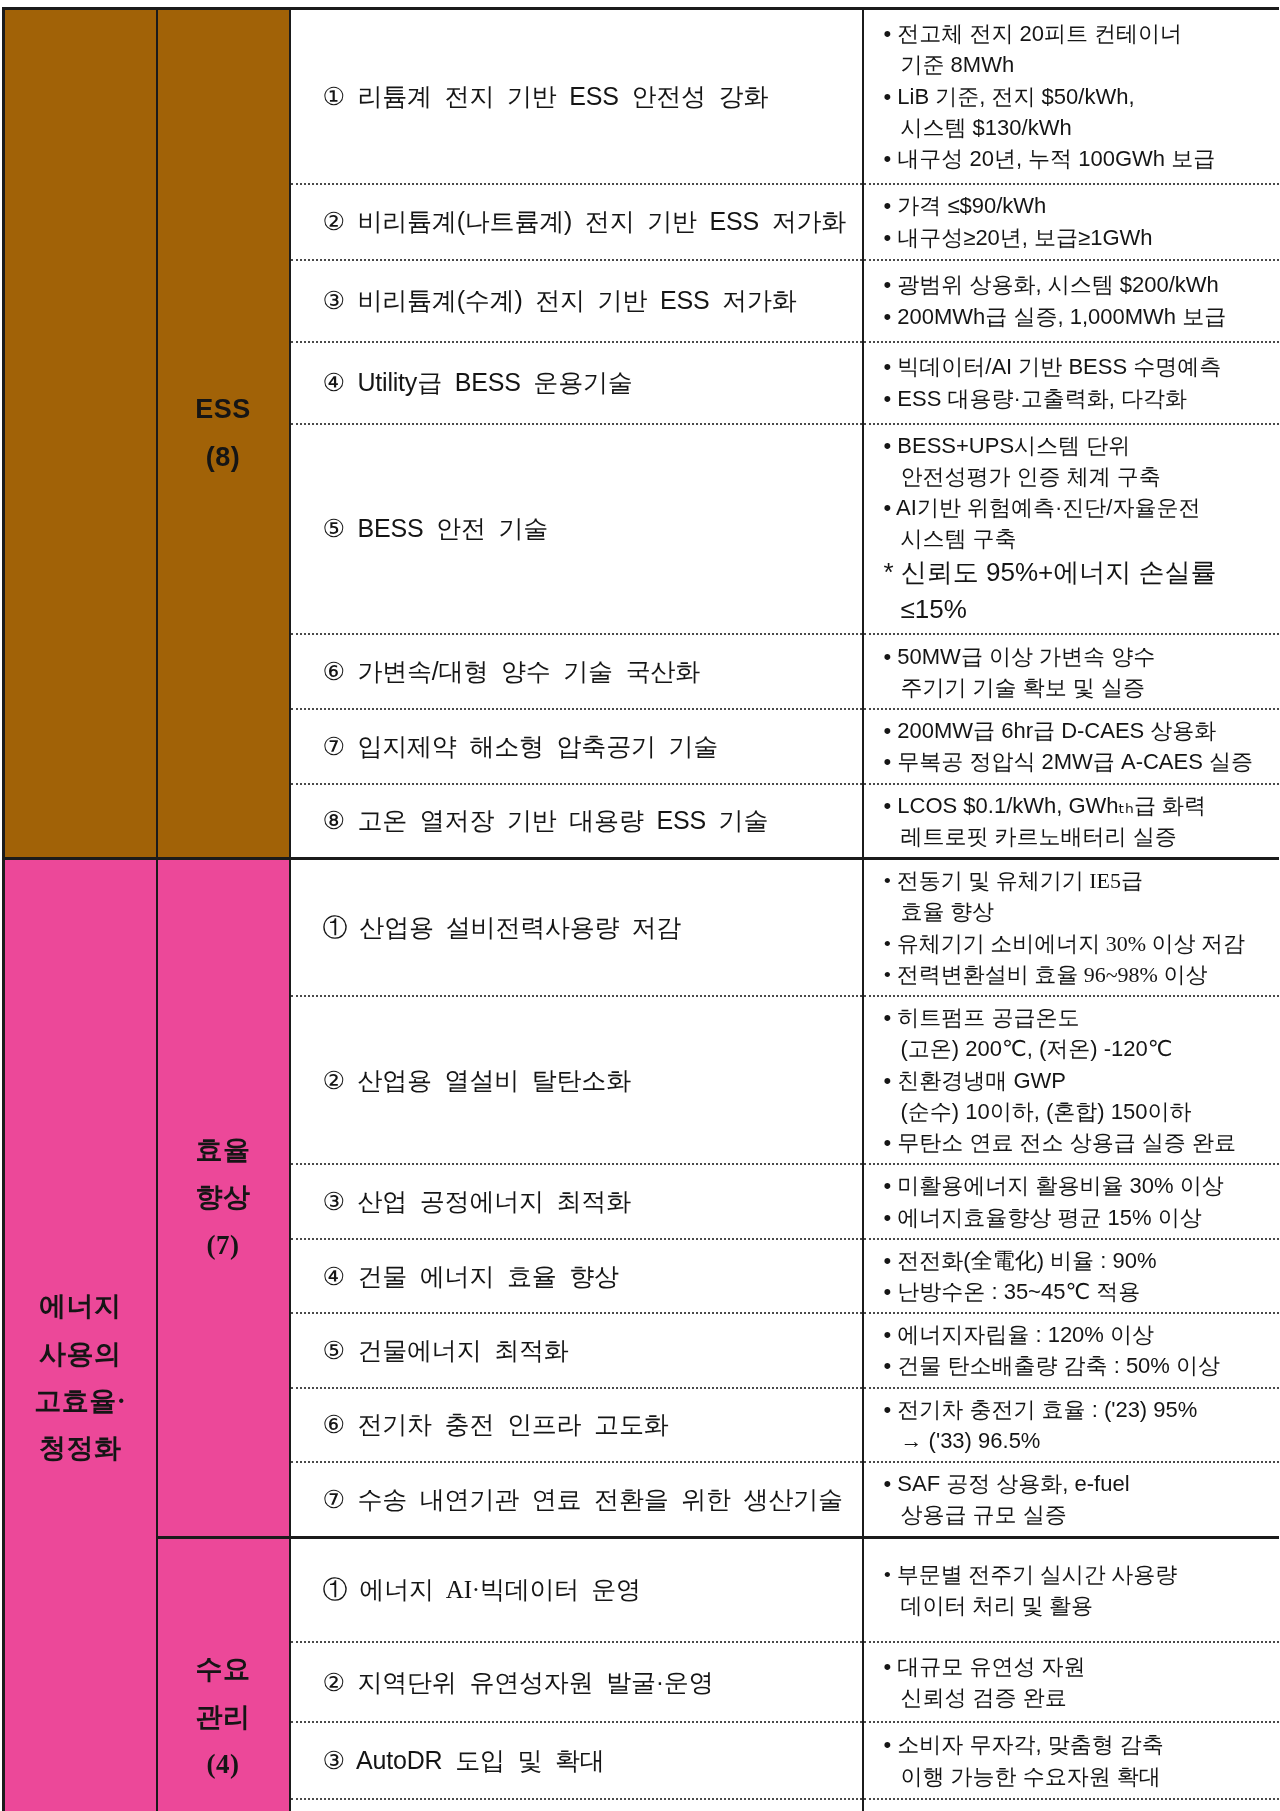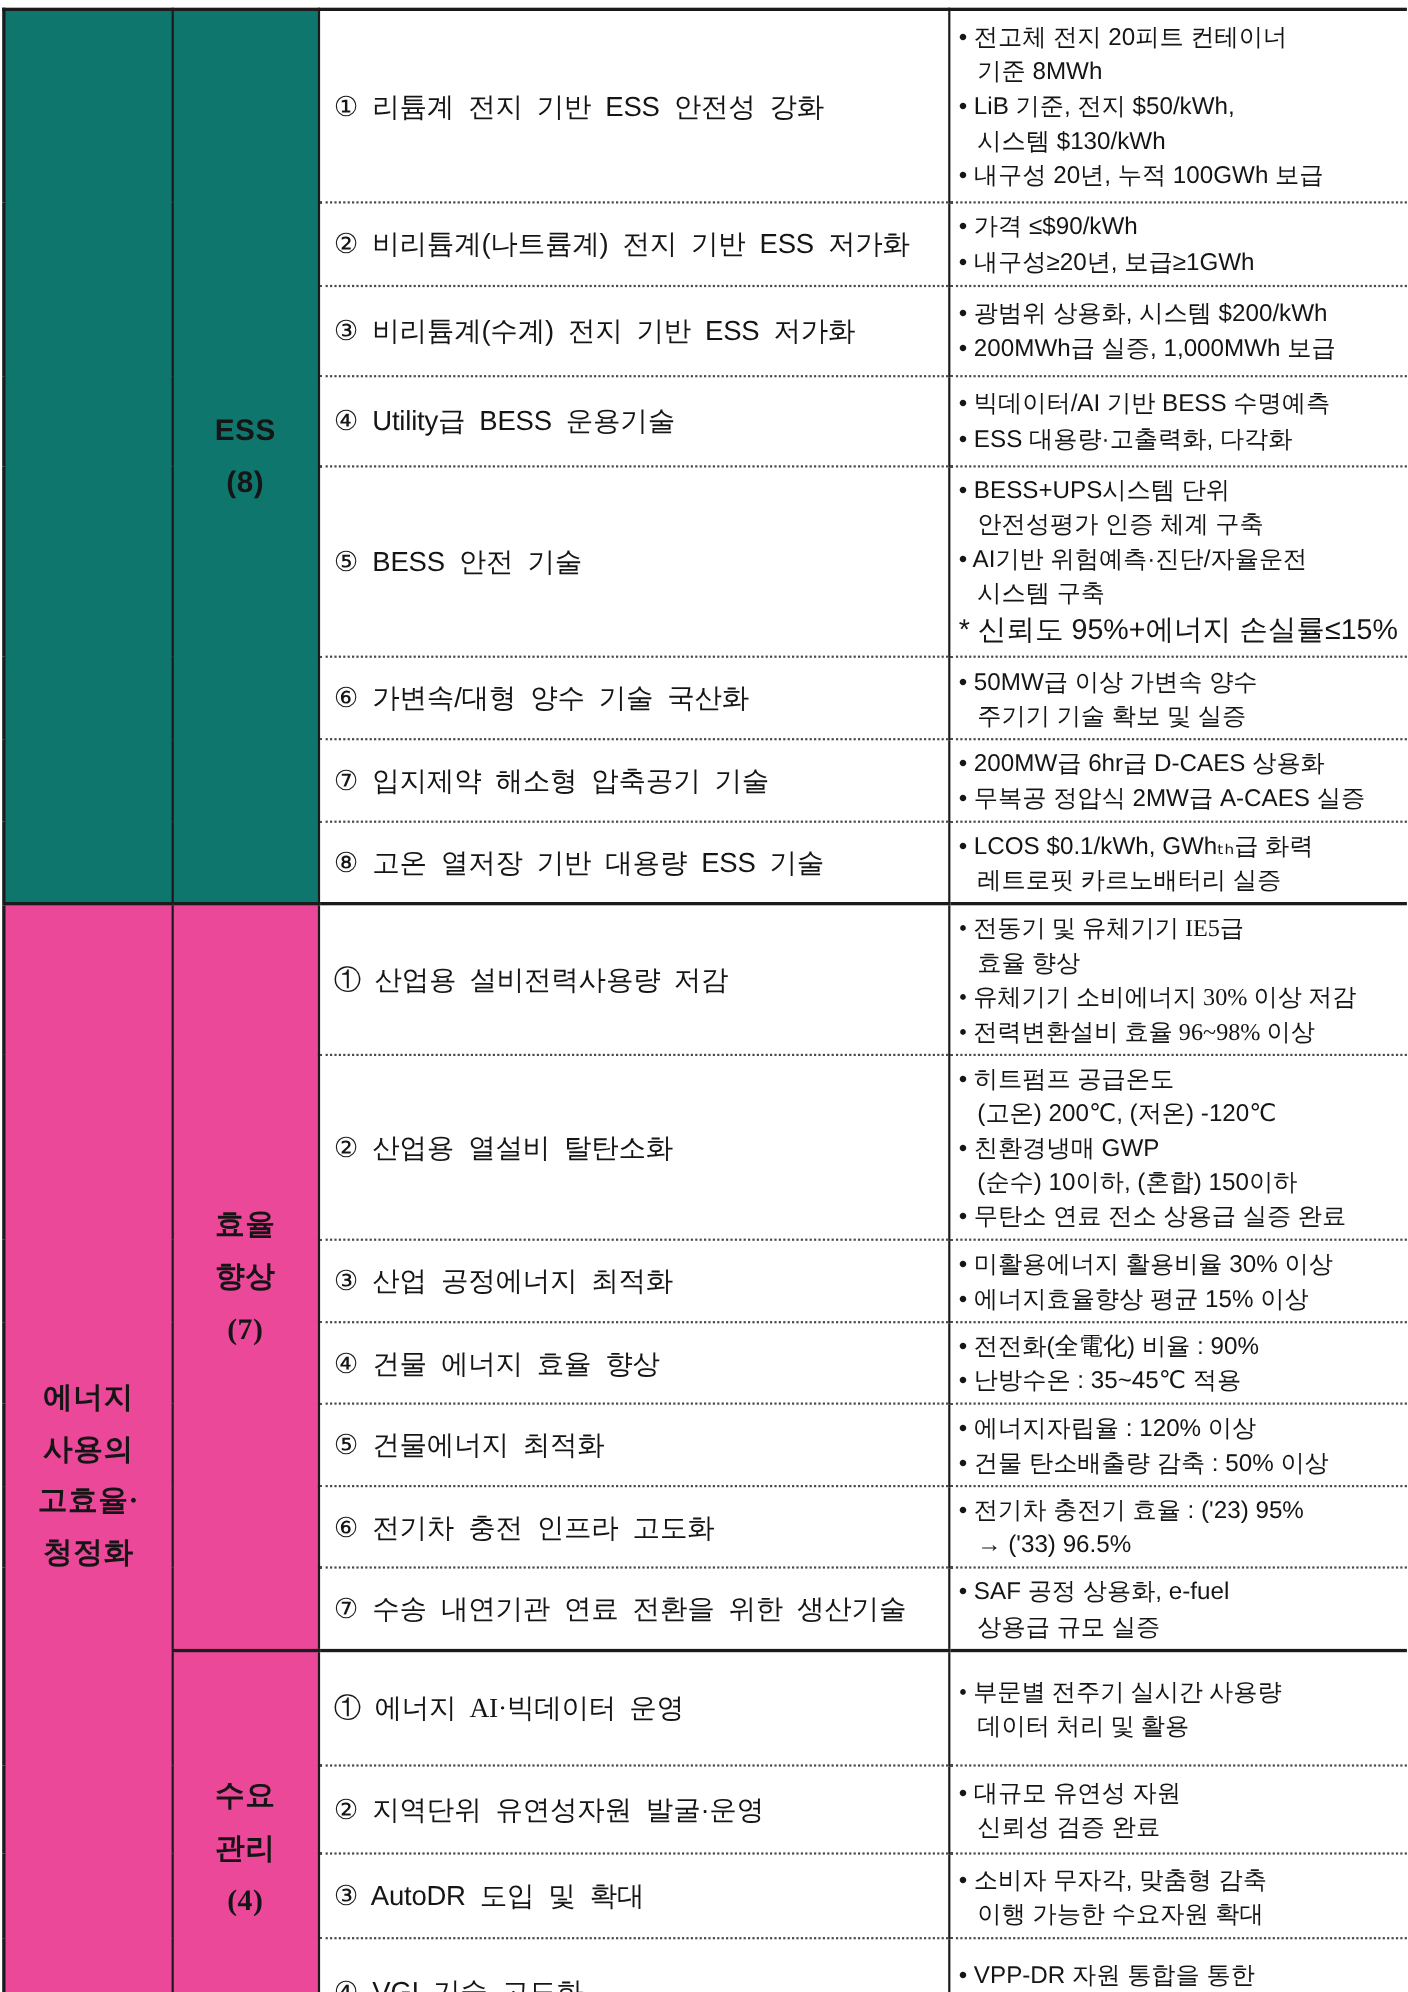--- a/index.html
+++ b/index.html
@@ -2,30 +2,30 @@
 <html><head>
 <meta charset="utf-8">
 <style>
   html,body{margin:0;padding:0;background:#fff;}
   body{width:1280px;font-family:"Liberation Sans","DejaVu Sans",sans-serif;color:#151515;}
   .page{padding:7px 0 0 2px;}
   table.rm{border-collapse:collapse;table-layout:fixed;width:1275px;
            border:3px solid #1b1b1b;border-right:none;}
   td{vertical-align:middle;padding:0;}
   col.c1{width:153px;} col.c2{width:133px;} col.c3{width:573px;} col.c4{width:416px;}
-  .peach{background:#0f766e;}
+  .peach{background:#a16207;}
   .green{background:#ec4899;}
   .cat,.grp{border-right:2px solid #1b1b1b;text-align:center;}
   .item{border-right:2px solid #1b1b1b;padding:4px 4px 4px 13px;}
-  .det{padding:5px 2px 5px 8px;}
+  .det{padding:5px 2px 5px 20px;}
   .dot{border-top:2px dotted #4a4a4a;}
   .sec{border-top:3px solid #1b1b1b;font-family:Liberation Serif, serif;}
   .cat-label,.grp-label{white-space:pre-line;font-weight:bold;font-size:27px;
        line-height:1.75;letter-spacing:0.5px;}
-  .item-text{font-size:25px;letter-spacing:-0.2px;word-spacing:6px;white-space:nowrap;}
+  .item-text{font-size:25px;letter-spacing:-0.2px;word-spacing:6px;white-space:nowrap;margin-left:19px;}
   .dl{font-size:22px;line-height:1.42;padding-left:17px;text-indent:-17px;
       word-break:keep-all;}
   .dl.cont{text-indent:0;}
   .dl.note{font-size:26px;}
 </style>
 </head>
 <body>
 
 <div class="page">
 <table class="rm">

